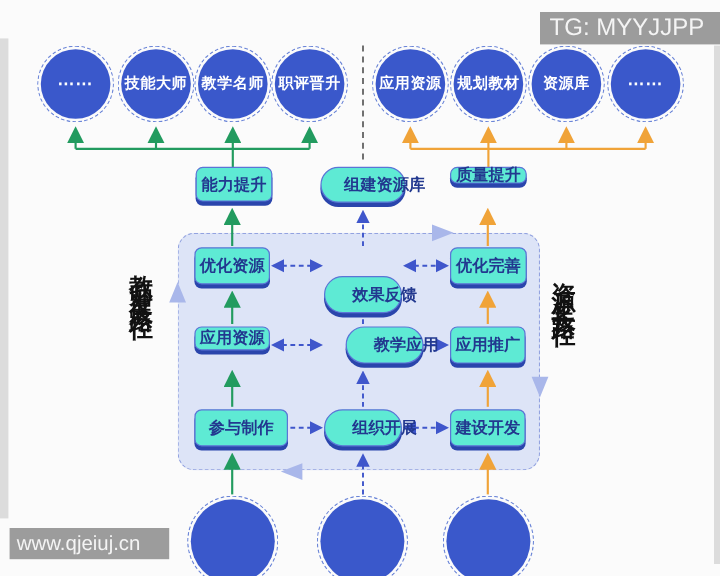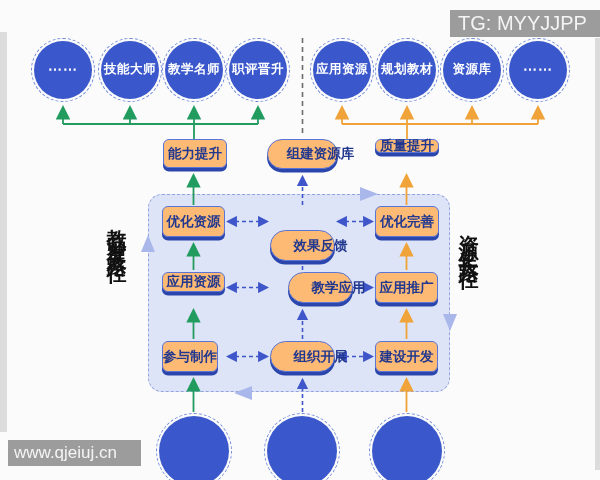--- a/index.html
+++ b/index.html
@@ -17,21 +17,21 @@
     width:100%;height:100%;border-radius:50%;background:#3a58cb;
     display:flex;align-items:center;justify-content:center;
     color:#ffffff;font-weight:bold;font-size:12.5px;letter-spacing:0.5px;
     text-align:center;line-height:1.1;
   }
   .circle.top{width:64px;height:64px;top:38px;}
   .circle.bottom{width:76px;height:76px;top:413px;}
   .circle .dots{font-size:14px;letter-spacing:1px;}
   
   .fbox{
-    position:absolute;background:#fdba74;border:1.5px solid #5b75d6;
+    position:absolute;background:#5eead4;border:1.5px solid #5b75d6;
     border-radius:6px;box-shadow:0 3.5px 0 #2a45ac;
     display:flex;align-items:center;justify-content:center;
     color:#22388f;font-weight:bold;font-size:13.5px;box-sizing:border-box;
     white-space:nowrap;
   }
   .fbox.stadium{border-radius:16px;padding-left:36px;}
   
   #cycle-container{
     position:absolute;left:148px;top:194px;width:302px;height:198px;
     background:#dde4f7;border:1.6px dashed #93a3e0;border-radius:14px;
@@ -158,21 +158,21 @@
     <div class="fbox" style="left:375px;top:139px;width:64px;height:14px;">质量提升</div>
 
     <div class="fbox" style="left:162px;top:206px;width:63px;height:31px;">优化资源</div>
     <div class="fbox stadium" style="left:270px;top:206px;width:65px;height:31px;margin-top:24px;">效果反馈</div>
     <div class="fbox" style="left:375px;top:206px;width:64px;height:31px;">优化完善</div>
 
     <div class="fbox" style="left:162px;top:272px;width:63px;height:20px;">应用资源</div>
     <div class="fbox stadium" style="left:288px;top:272px;width:65px;height:31px;">教学应用</div>
     <div class="fbox" style="left:375px;top:272px;width:63px;height:31px;">应用推广</div>
 
-    <div class="fbox" style="left:162px;top:341px;width:56px;height:31px;">参与制作</div>
+    <div class="fbox" style="left:162px;top:341px;width:78px;height:31px;">参与制作</div>
     <div class="fbox stadium" style="left:270px;top:341px;width:65px;height:31px;">组织开展</div>
     <div class="fbox" style="left:375px;top:341px;width:63px;height:31px;">建设开发</div>
 
     <div class="circle bottom" style="left:156px;">
         <div class="circle-inner"></div>
       </div>
     <div class="circle bottom" style="left:264px;">
         <div class="circle-inner"></div>
       </div>
     <div class="circle bottom" style="left:369px;">

